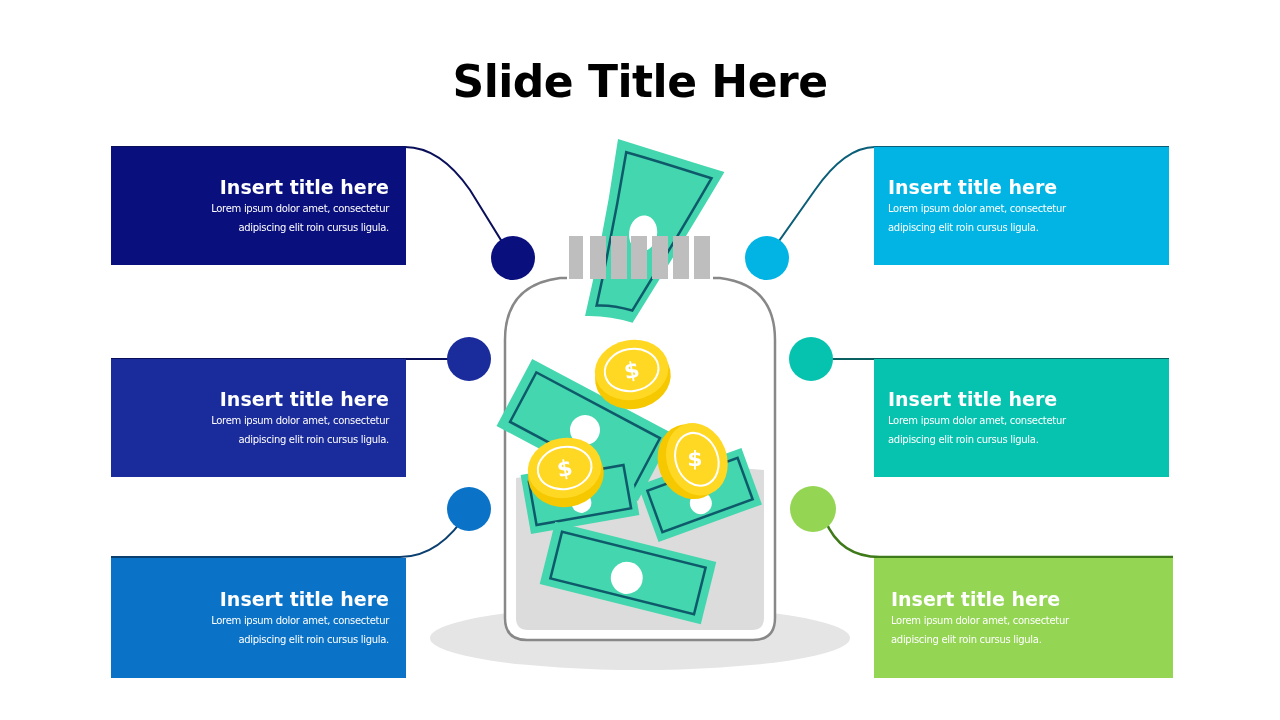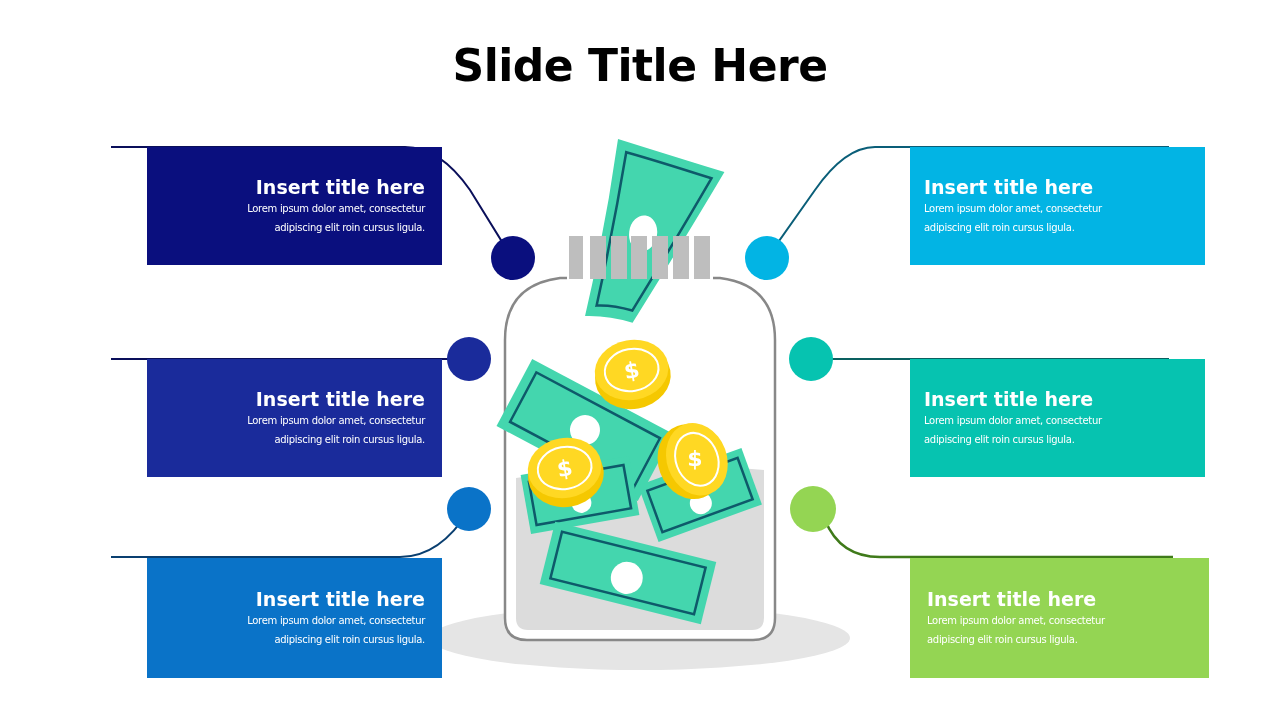--- a/index.html
+++ b/index.html
@@ -2,28 +2,28 @@
 <html><head>
 <meta charset="utf-8">
 <style>
   html, body { margin: 0; padding: 0; }
   body {
     width: 1280px; height: 720px; position: relative; overflow: hidden;
     background: #ffffff;
     font-family: "DejaVu Sans", "Liberation Sans", sans-serif;
   }
   .slide-title {
-    position: absolute; left: 0; top: 40px; width: 1280px;
+    position: absolute; left: 0; top: 56px; width: 1280px;
     text-align: center; font-weight: bold; font-size: 44px; color: #000;
     letter-spacing: -0.5px;
   }
   svg.art { position: absolute; left: 0; top: 0; }
   .box {
     position: absolute; width: 295px; height: 118px; color: #fff;
-    box-sizing: border-box; display: flex; flex-direction: column; justify-content: center; margin-left: 36px;
+    box-sizing: border-box; display: flex; flex-direction: column; justify-content: center;
   }
   .box.left { text-align: right; padding: 0 17px 0 10px; }
   .box.right { text-align: left; padding: 0 10px 0 14px; }
   .box .t { font-weight: bold; font-size: 19px; line-height: 24px; }
   .box .d { font-size: 10px; line-height: 19px; font-family: "DejaVu Sans", sans-serif; letter-spacing: -0.3px; }
 </style>
 </head>
 <body>
 
 <div class="slide-title">Slide Title Here</div>

